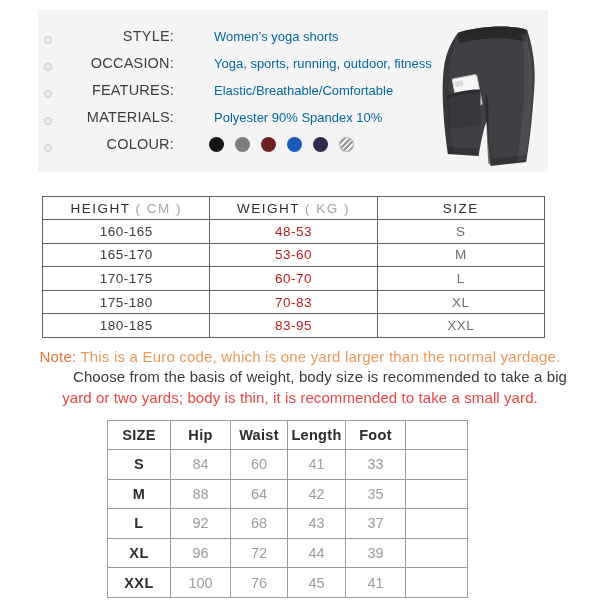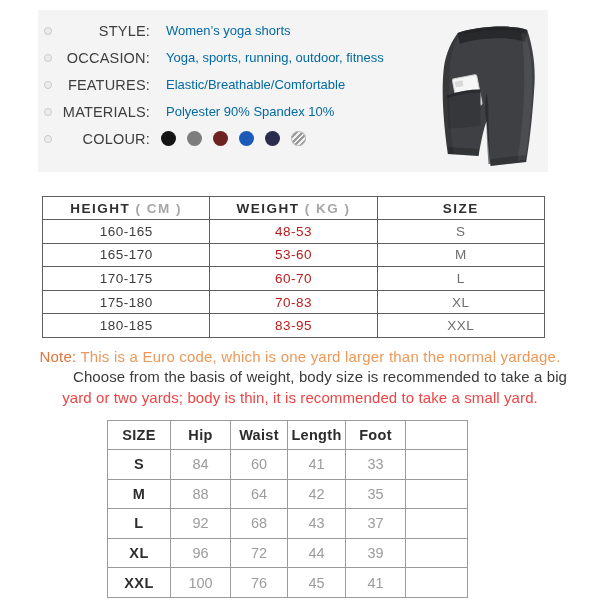--- a/index.html
+++ b/index.html
@@ -7,21 +7,21 @@
     position:relative; width:600px; height:600px; background:#ffffff;
     font-family:"Liberation Sans", sans-serif; overflow:hidden;
   }
 
   
   .spec-panel {
     position:absolute; left:38px; top:10px; width:510px; height:162px;
     background:#f4f4f5;
   }
   .spec-list { position:absolute; left:0; top:7px; width:385px; }
-  .spec-row { display:flex; align-items:center; height:27px; }
+  .spec-row { display:flex; align-items:flex-end; height:27px;gap:24px; }
   .bullet {
     width:6px; height:6px; border-radius:50%;
     border:1px solid #c9c9c9; background:#ececec; margin-left:6px; flex:none;
   }
   .spec-label {
     width:98px; text-align:right; font-size:14.5px; color:#3e3e3e; flex:none;
     letter-spacing:0.2px;
   }
   .spec-value { margin-left:16px; font-size:13px; color:#0369a1; white-space:nowrap; }
   .swatches { display:flex; align-items:center; margin-left:11px; }
@@ -32,21 +32,21 @@
   }
   .shorts-wrap { position:absolute; right:1px; top:3px; width:119px; height:157px; }
 
   
   .t1 {
     position:absolute; left:42px; top:196px; width:503px; height:142px;
     border-collapse:collapse; table-layout:fixed;
   }
   .t1 th, .t1 td { border:1px solid #5f5f5f; text-align:center; padding:0; }
   .t1 tr { height:23px; }
-  .t1 th { font-size:13.5px; font-weight:bold; color:#2f2f2f; letter-spacing:1.5px; }
+  .t1 th { font-size:13.5px; font-weight:normal; color:#2f2f2f; letter-spacing:1.5px; }
   .t1 .h-unit { color:#a6a6a6; }
   .t1 td { font-size:13.5px; letter-spacing:0.5px; }
   .t1 td.c0 { color:#3c3c3c; }
   .t1 td.c1 { color:#b91c1c; }
   .t1 td.c2 { color:#6e6e6e; }
 
   
   .note {
     position:absolute; left:0; top:347px; width:600px; text-align:center;
     font-size:15px; line-height:20.3px;

